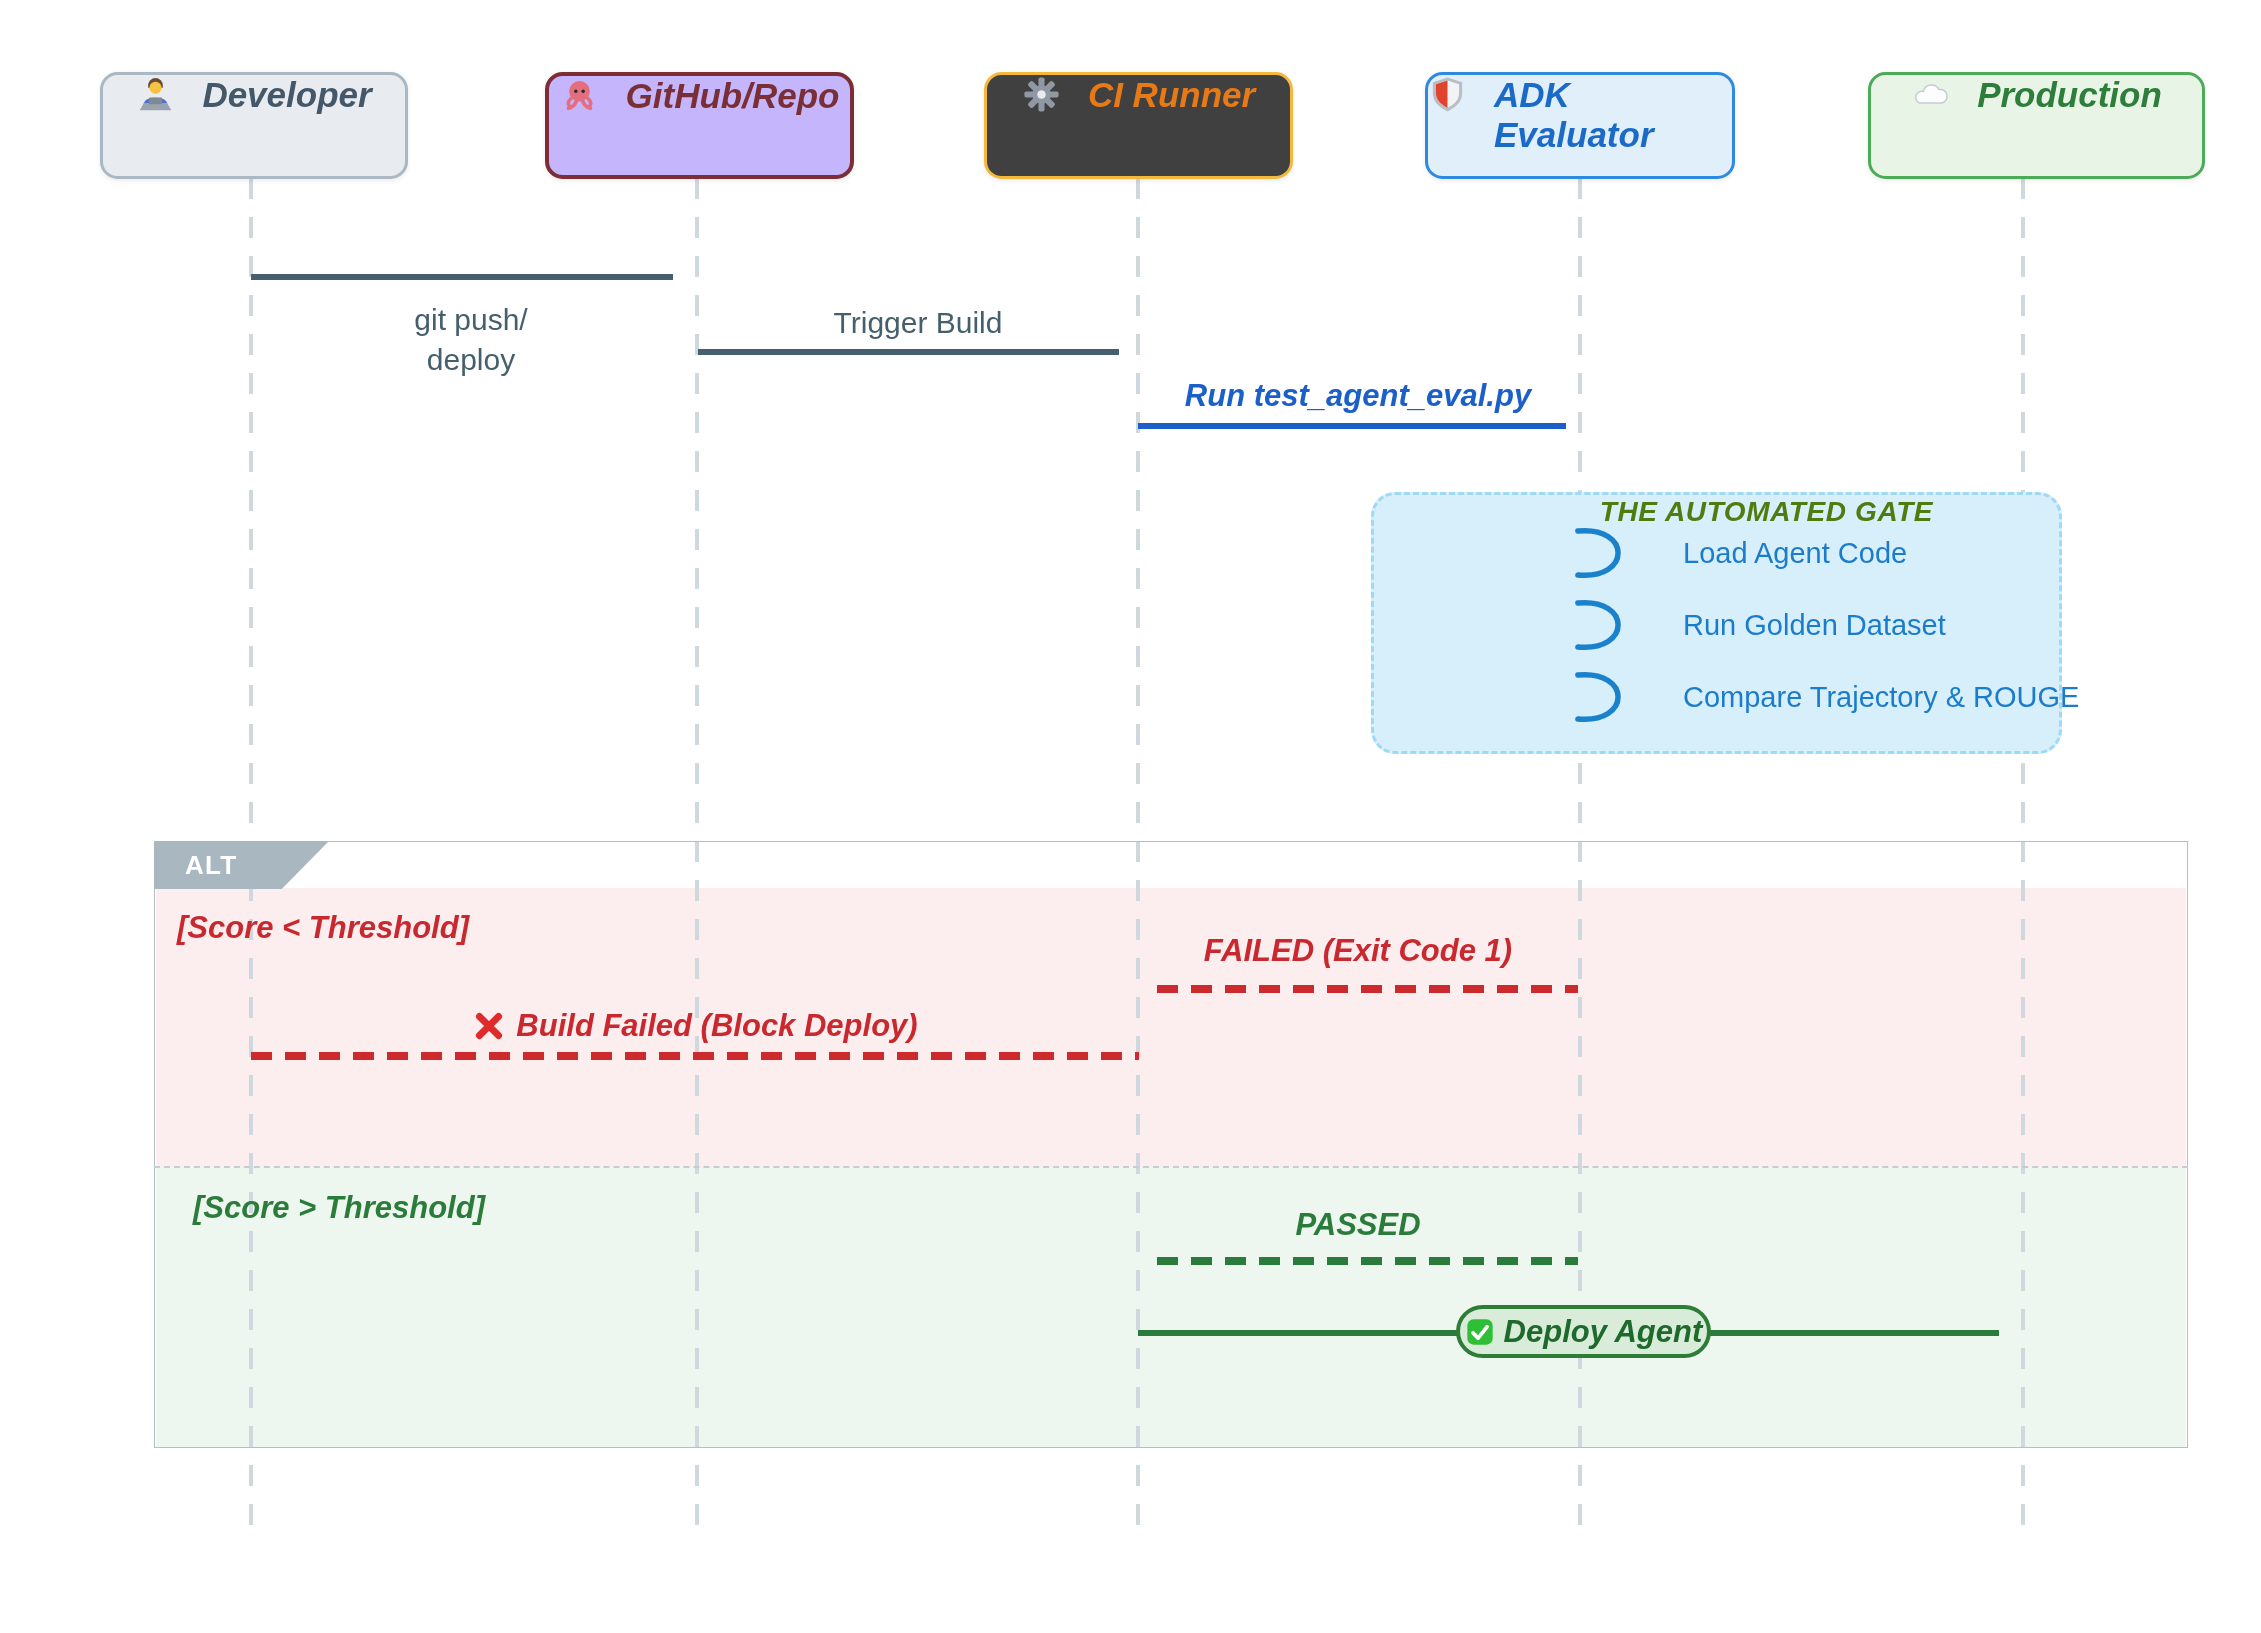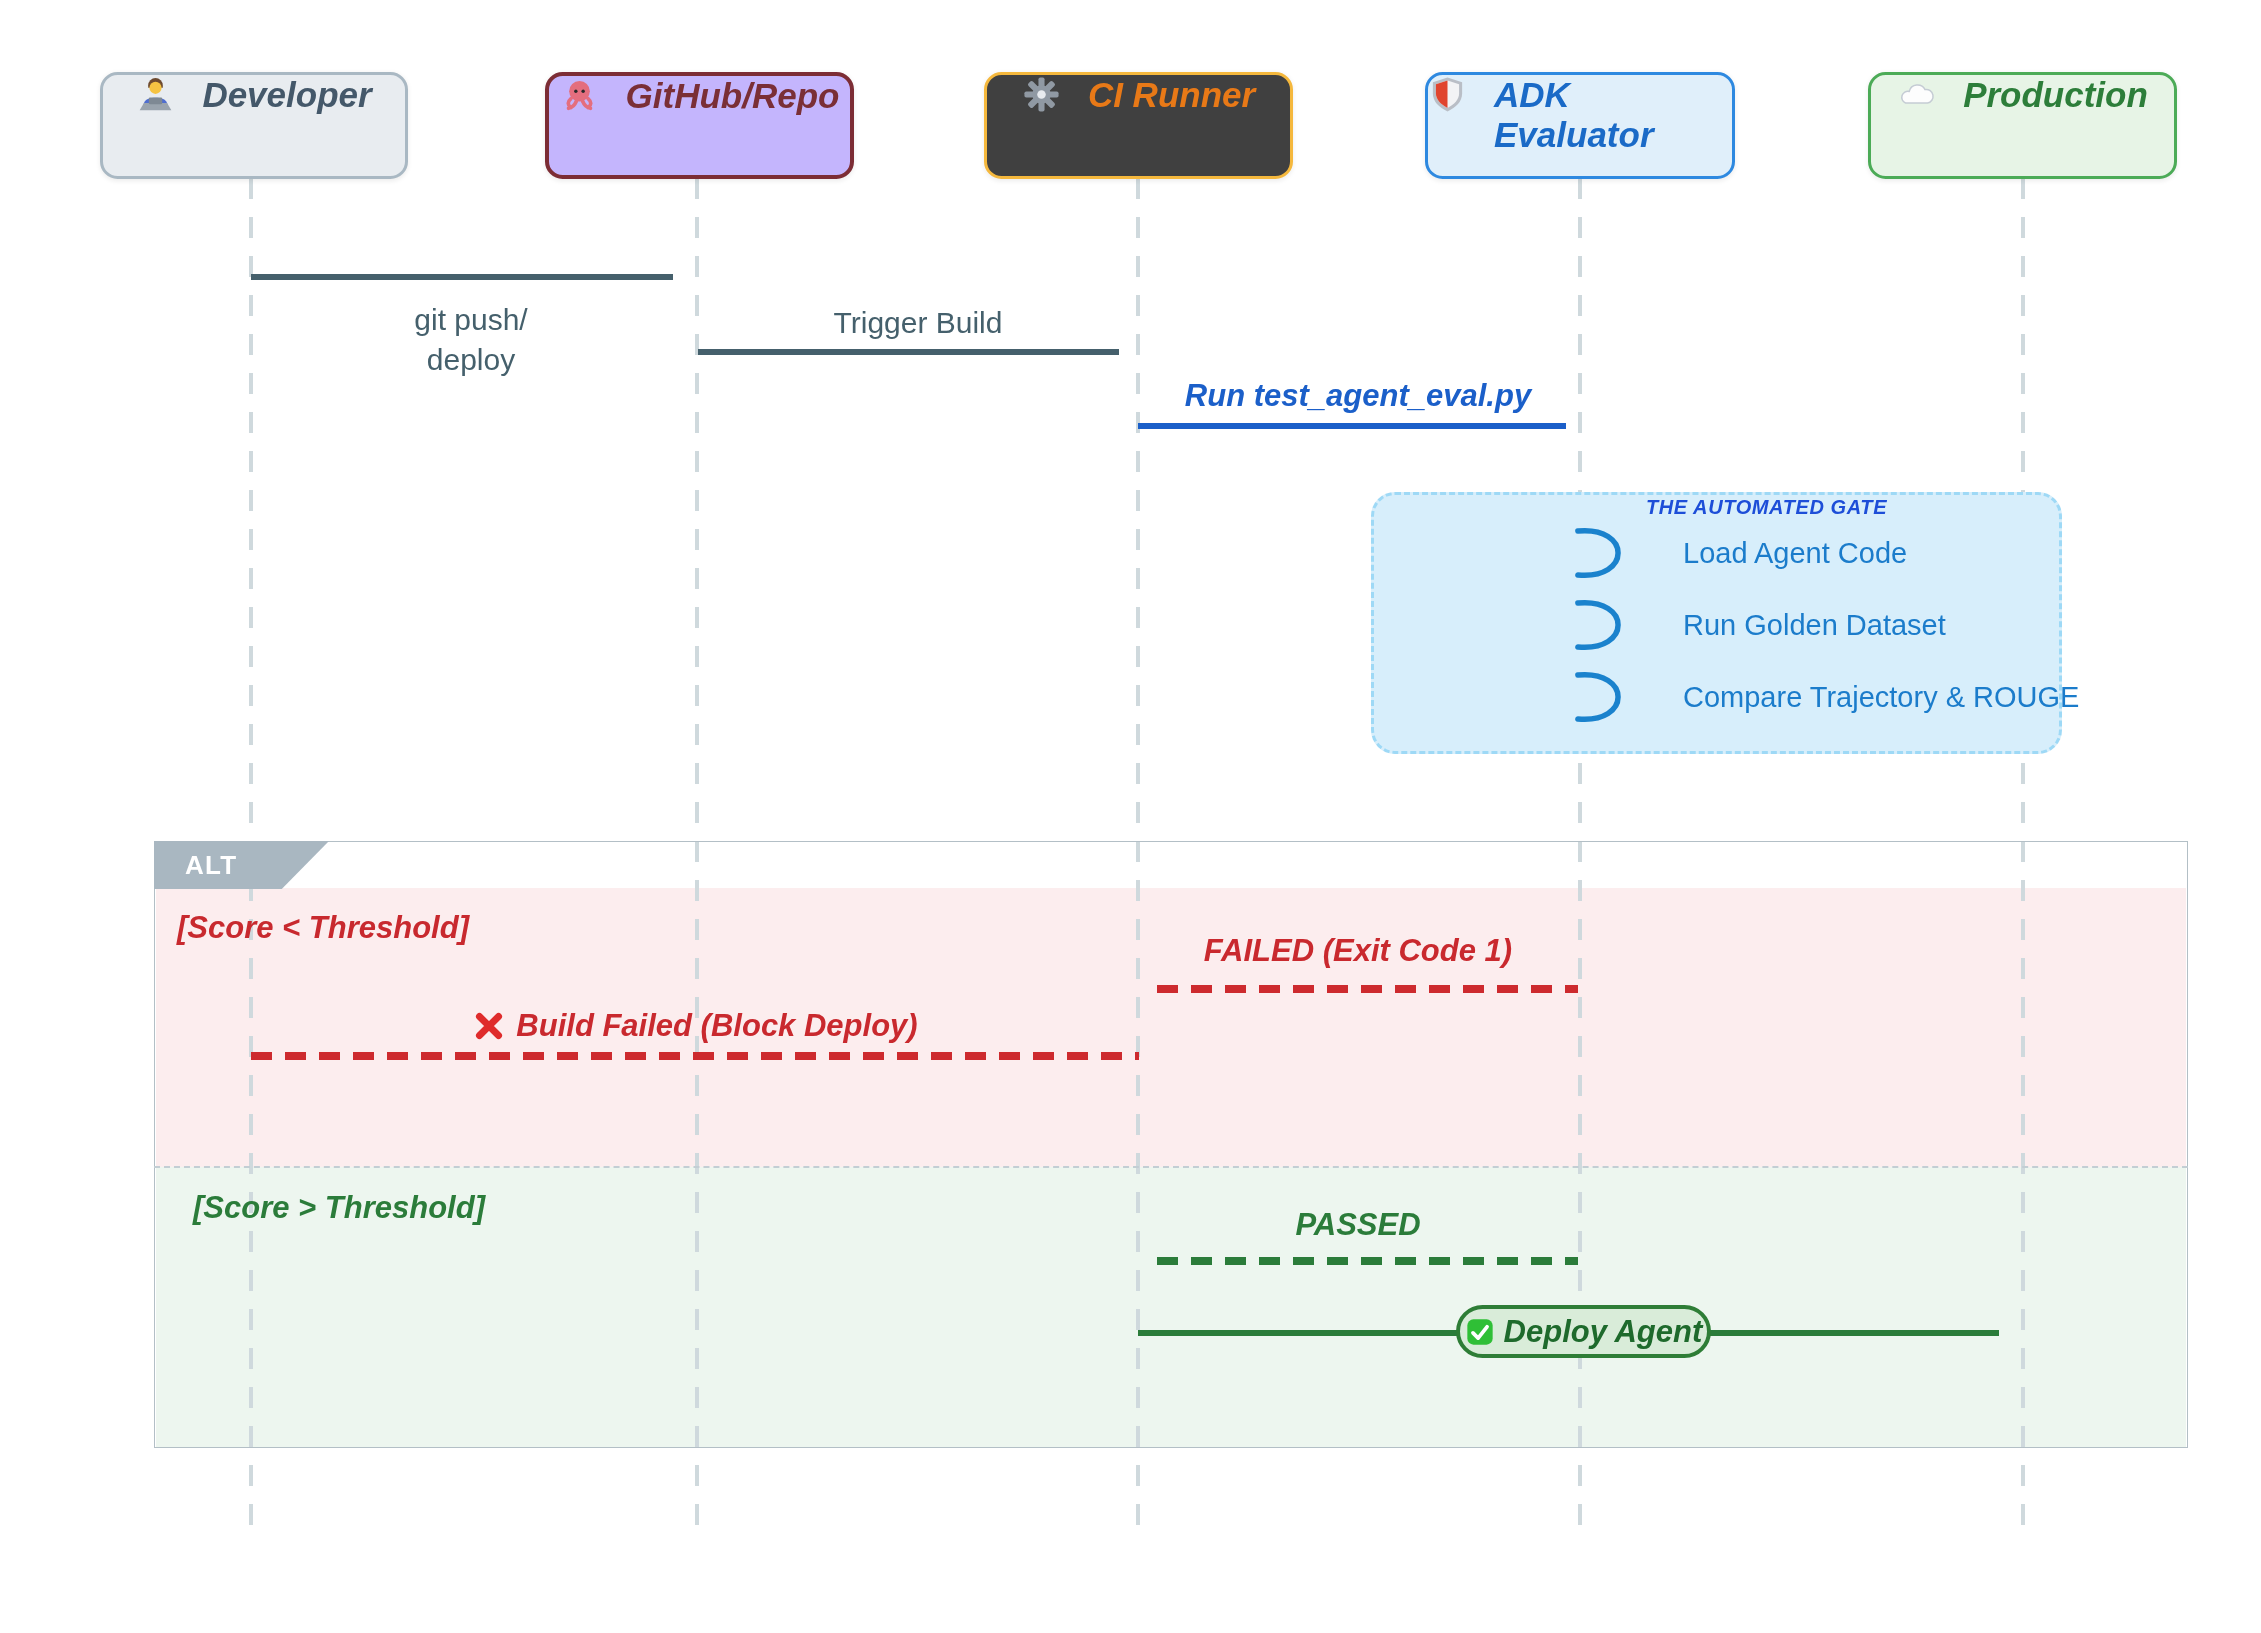--- a/index.html
+++ b/index.html
@@ -13,40 +13,40 @@
   
   .actor{position:absolute;top:72px;height:107px;z-index:5;border-radius:17.6px;
     display:flex;align-items:flex-start;justify-content:center;gap:27px;
     font-size:35px;font-weight:bold;font-style:italic;box-sizing:border-box;
     box-shadow:0 1.9px 5px rgba(0,0,0,0.08);}
   .actor svg{flex:0 0 auto;}
   .actor-dev{left:100px;width:308px;background:#e8ecf0;border:3.1px solid #a9b8c3;color:#44586a;}
   .actor-git{left:545px;width:309px;background:#c4b5fd;border:4.4px solid #7c2d35;color:#7a2f36;}
   .actor-ci{left:984px;width:309px;background:#404040;border:3.8px solid #f5b83d;color:#e87917;}
   .actor-adk{left:1425px;width:310px;background:#e0effa;border:3.8px solid #2e89e0;color:#1a6ac7;}
-  .actor-prod{left:1868px;width:309px;background:#e7f4e6;border:3.8px solid #4cab57;color:#2d7e3a;}
+  .actor-prod{left:1868px;width:337px;background:#e7f4e6;border:3.8px solid #4cab57;color:#2d7e3a;}
 
   
   .mline{position:absolute;z-index:4;}
   .mtext{position:absolute;z-index:4;text-align:center;}
   .msg-plain{font-size:30px;color:#45606c;font-weight:500;line-height:40px;white-space:pre-line;}
   .msg-blue{font-size:31px;color:#1b5fc9;font-weight:bold;font-style:italic;}
 
   
   .dash-red{position:absolute;height:7.5px;z-index:4;
     background:repeating-linear-gradient(90deg,#cd2a2e 0 21.4px,rgba(0,0,0,0) 21.4px 34px);}
   .dash-green{position:absolute;height:7.5px;z-index:4;
     background:repeating-linear-gradient(90deg,#2b7c3a 0 21.4px,rgba(0,0,0,0) 21.4px 34px);}
 
   
   .note-bg{position:absolute;left:1371px;top:492px;width:691px;height:262px;z-index:3;
     background:#d7eefb;border:3.8px dashed #9ed9f6;border-radius:24px;box-sizing:border-box;}
   .note-title{position:absolute;left:1371px;top:496px;width:691px;z-index:4;
     padding-left:100px;box-sizing:border-box;text-align:center;
-    font-size:20px;font-weight:bold;font-style:italic;color:#1d4ed8;letter-spacing:0.6px;}
+    font-size:28px;font-weight:bold;font-style:italic;color:#4d7c0f;letter-spacing:0.6px;}
   .note-row-label{position:absolute;left:1683px;z-index:4;font-size:29px;color:#1b7ccb;
     line-height:58px;white-space:nowrap;}
   .loop-arc{position:absolute;left:1573px;z-index:4;}
 
   
   .alt-frame{position:absolute;left:154px;top:841px;width:2034px;height:607px;z-index:3;
     border:1.9px solid #b3bfc6;box-sizing:border-box;background:transparent;}
   .alt-tab{position:absolute;left:154px;top:841px;width:175px;height:48px;z-index:4;
     background:#a9b7c1;clip-path:polygon(0 0,100% 0,73% 100%,0 100%);
     display:flex;align-items:center;color:#ffffff;font-size:26px;font-weight:bold;

